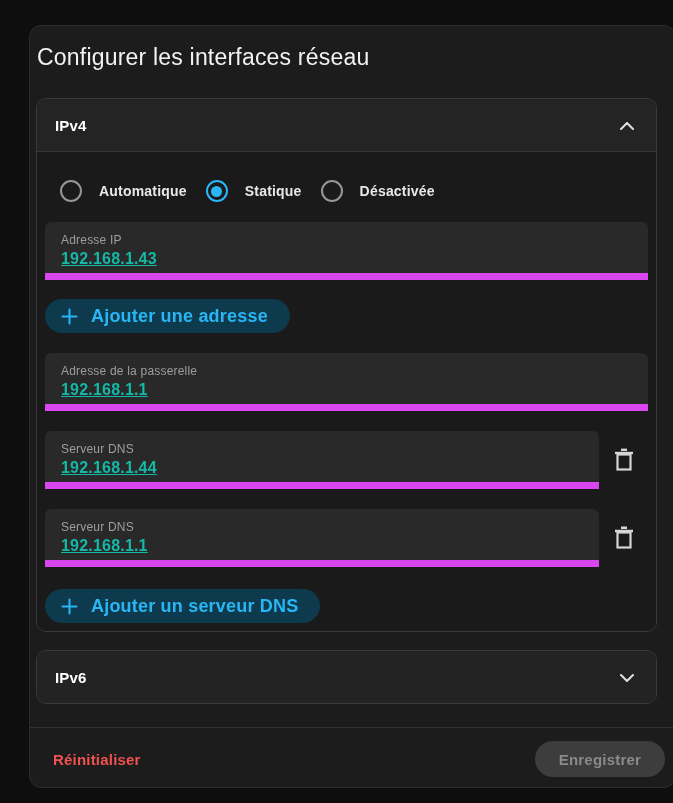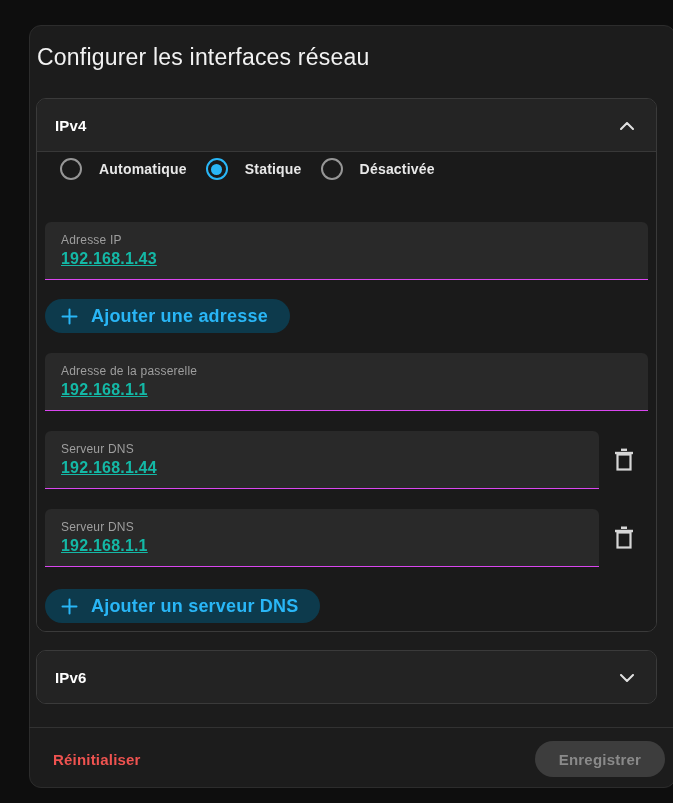--- a/index.html
+++ b/index.html
@@ -56,21 +56,21 @@
     letter-spacing: 0.2px;
   }
   .panel.expanded .panel-header { border-bottom: 1px solid #383838; }
   .panel.collapsed { background: #232323; }
   .panel.collapsed .panel-header { background: #232323; border-bottom: none; }
   .panel-body { padding: 0 8px 8px 8px; background: #1a1a1a; }
 
   
   .radio-row {
     display: flex;
-    align-items: flex-start;
+    align-items: flex-end;
     height: 44px;
     padding: 6px 0 0 15px;
   }
   .radio-option {
     display: flex;
     align-items: center;
     margin-right: 19px;
     cursor: pointer;
   }
   .radio-circle {
@@ -91,21 +91,21 @@
     letter-spacing: 0.2px;
   }
 
   
   .fields-row { display: flex; gap: 10px; margin-top: 20px; }
   .field {
     box-sizing: border-box;
     height: 58px;
     background: #292929;
     border-radius: 6px 6px 0 0;
-    border-bottom: 1px solid #d946ef;
+    border-bottom: 7px solid #d946ef;
     padding: 11px 16px 0 16px;
     flex: 1;
     cursor: text;
   }
   .field .field-label {
     display: block;
     color: #9e9e9e;
     font-size: 12px;
     letter-spacing: 0.2px;
     margin-bottom: 3px;

